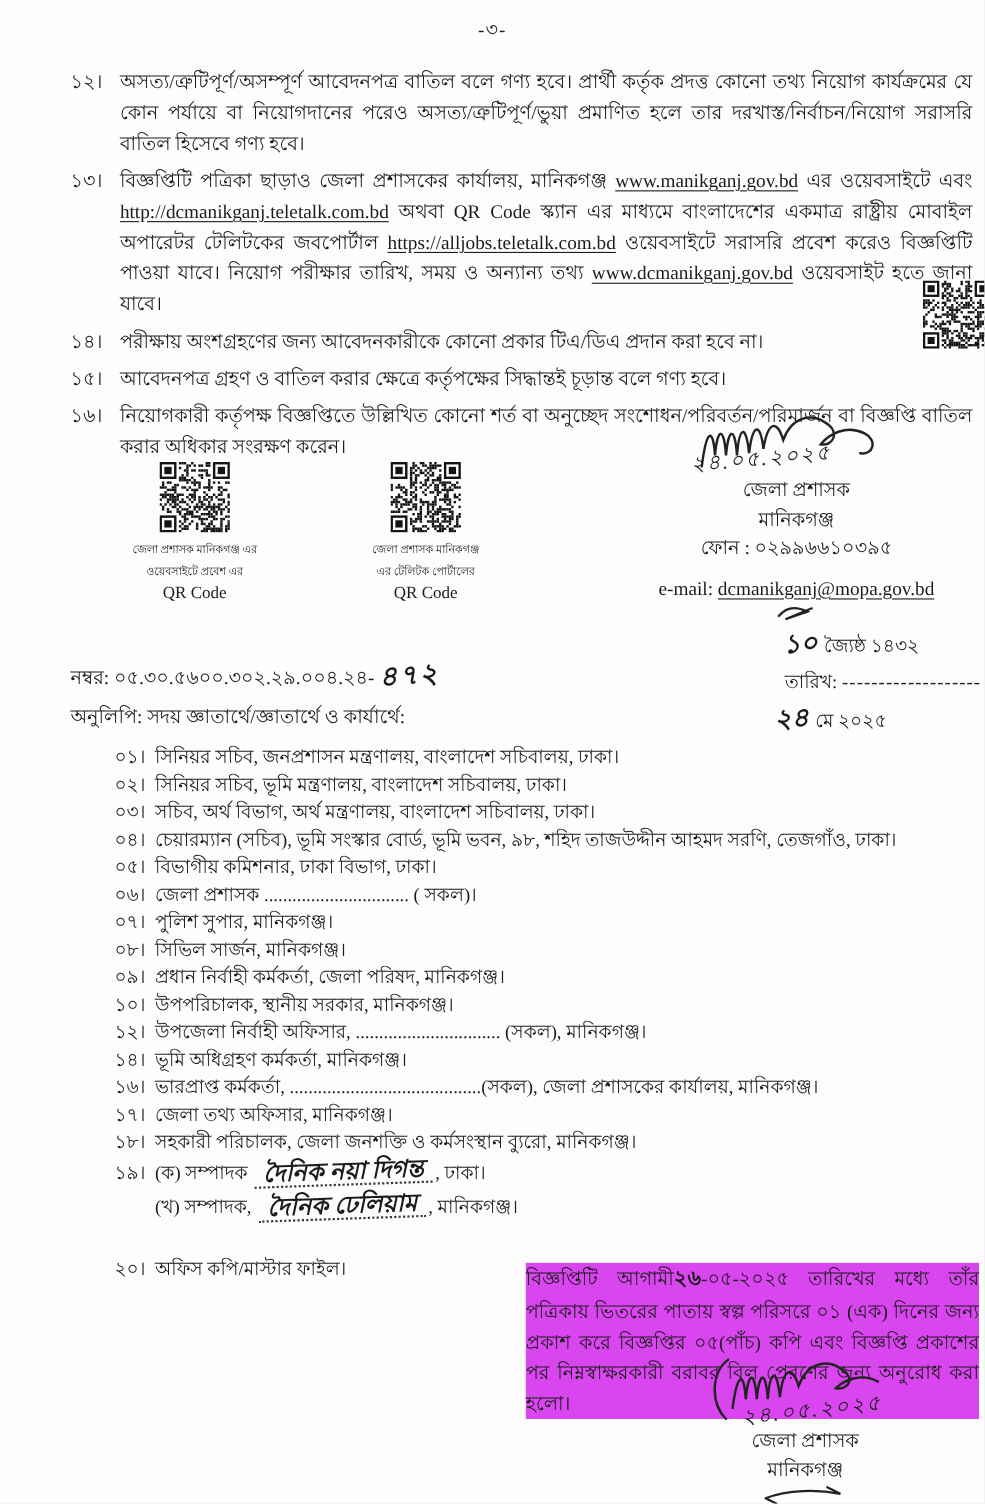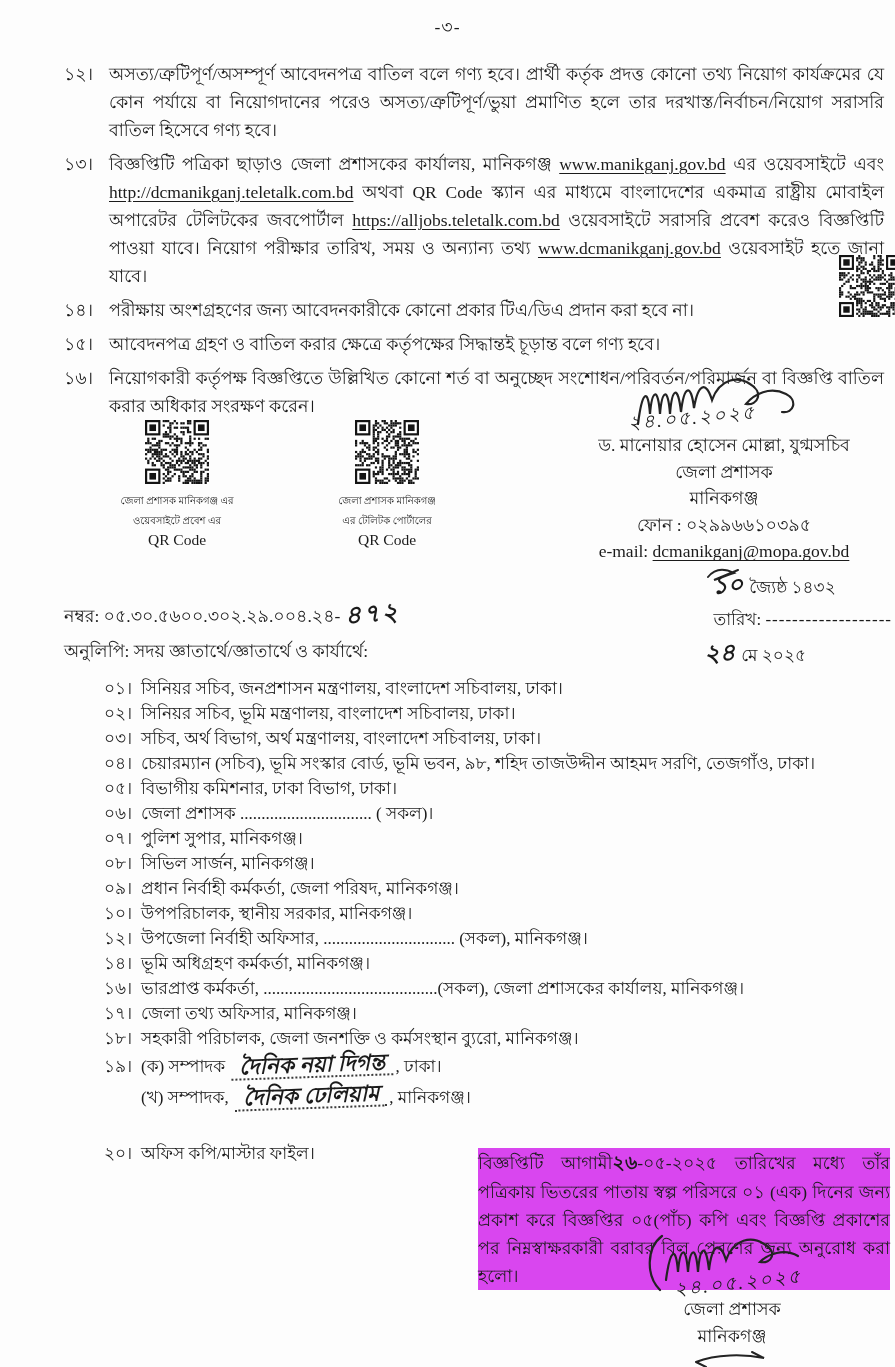--- a/index.html
+++ b/index.html
@@ -19,21 +19,21 @@
   .doc-link{text-decoration:underline;text-underline-offset:3px;}
   
   #side-qr{position:absolute;top:255px;right:-6px;width:62px;height:64px;}
   #side-qr svg{width:62px;height:62px;}
   
   #sign-top{position:absolute;top:374px;left:556px;width:336px;text-align:center;line-height:1.52;}
   .sig-wrap{position:relative;height:58px;}
   .sig-svg{position:absolute;left:54px;top:0;}
   .sig-date{position:absolute;left:72px;top:30px;font-size:19px;font-style:italic;
     letter-spacing:2px;transform:rotate(-5deg);white-space:nowrap;}
-  .email-line{margin-top:0;}
+  .email-line{margin-top:10px;}
   .mini-flourish{display:block;margin:0 auto;}
   
   #qr-row{position:absolute;top:420px;left:86px;width:392px;display:flex;justify-content:space-between;}
   .qr-fig{width:182px;text-align:center;}
   .qr-fig svg{width:64px;height:64px;}
   .qr-cap{font-size:10px;line-height:1.45;margin-top:5px;}
   .qr-cap-strong{font-weight:normal;font-size:15.5px;margin-top:1px;}
   
   #ref-line{position:absolute;top:594px;left:64px;white-space:nowrap;}
   .memo-hand{display:inline-block;font-size:25px;font-weight:bold;font-style:italic;
@@ -424,21 +424,20 @@
     </svg>
   </div>
 
   <div id="sign-top">
     <div class="sig-wrap">
       <svg class="sig-svg" width="220" height="58" viewBox="0 0 220 58">
         <path d="M28 50 C32 18 38 12 40 40 C42 16 48 12 50 40 C52 16 58 12 60 40 C62 14 68 10 71 38 C74 12 81 8 84 34 C88 10 96 6 102 26 C110 4 128 2 140 10 C154 18 148 32 136 30 C144 20 160 12 176 20 C188 26 184 40 172 38" fill="none" stroke="#232323" stroke-width="2.2" stroke-linecap="round"></path>
       </svg>
       <span class="sig-date">২৪.০৫.২০২৫</span>
     </div>
-    <div>ড. মানোয়ার হোসেন মোল্লা, যুগ্মসচিব</div>
     <div>জেলা প্রশাসক</div>
     <div>মানিকগঞ্জ</div>
     <div>ফোন : ০২৯৯৬৬১০৩৯৫</div>
     <div class="email-line">
       <span>e-mail: </span><span class="doc-link">dcmanikganj@mopa.gov.bd</span>
     </div>
     <svg class="mini-flourish" width="44" height="16" viewBox="0 0 44 16">
       <path d="M6 12 C14 2 24 4 32 8 C26 10 18 13 12 15 L36 5" fill="none" stroke="#232323" stroke-width="2" stroke-linecap="round"></path>
     </svg>
   </div>

